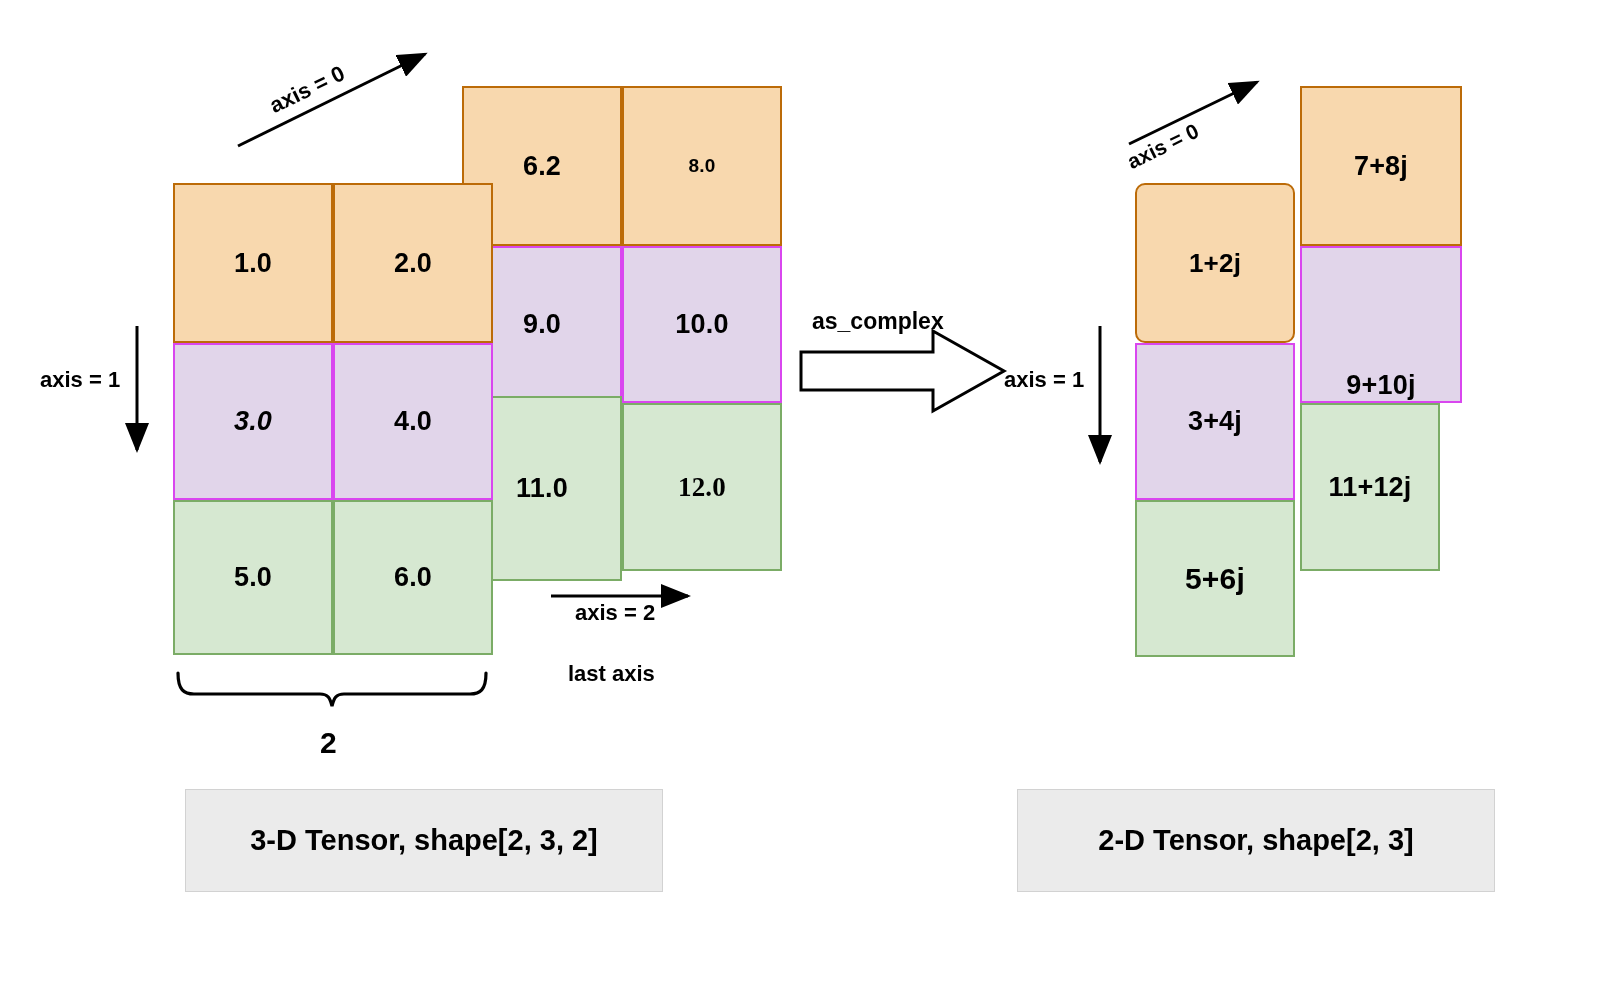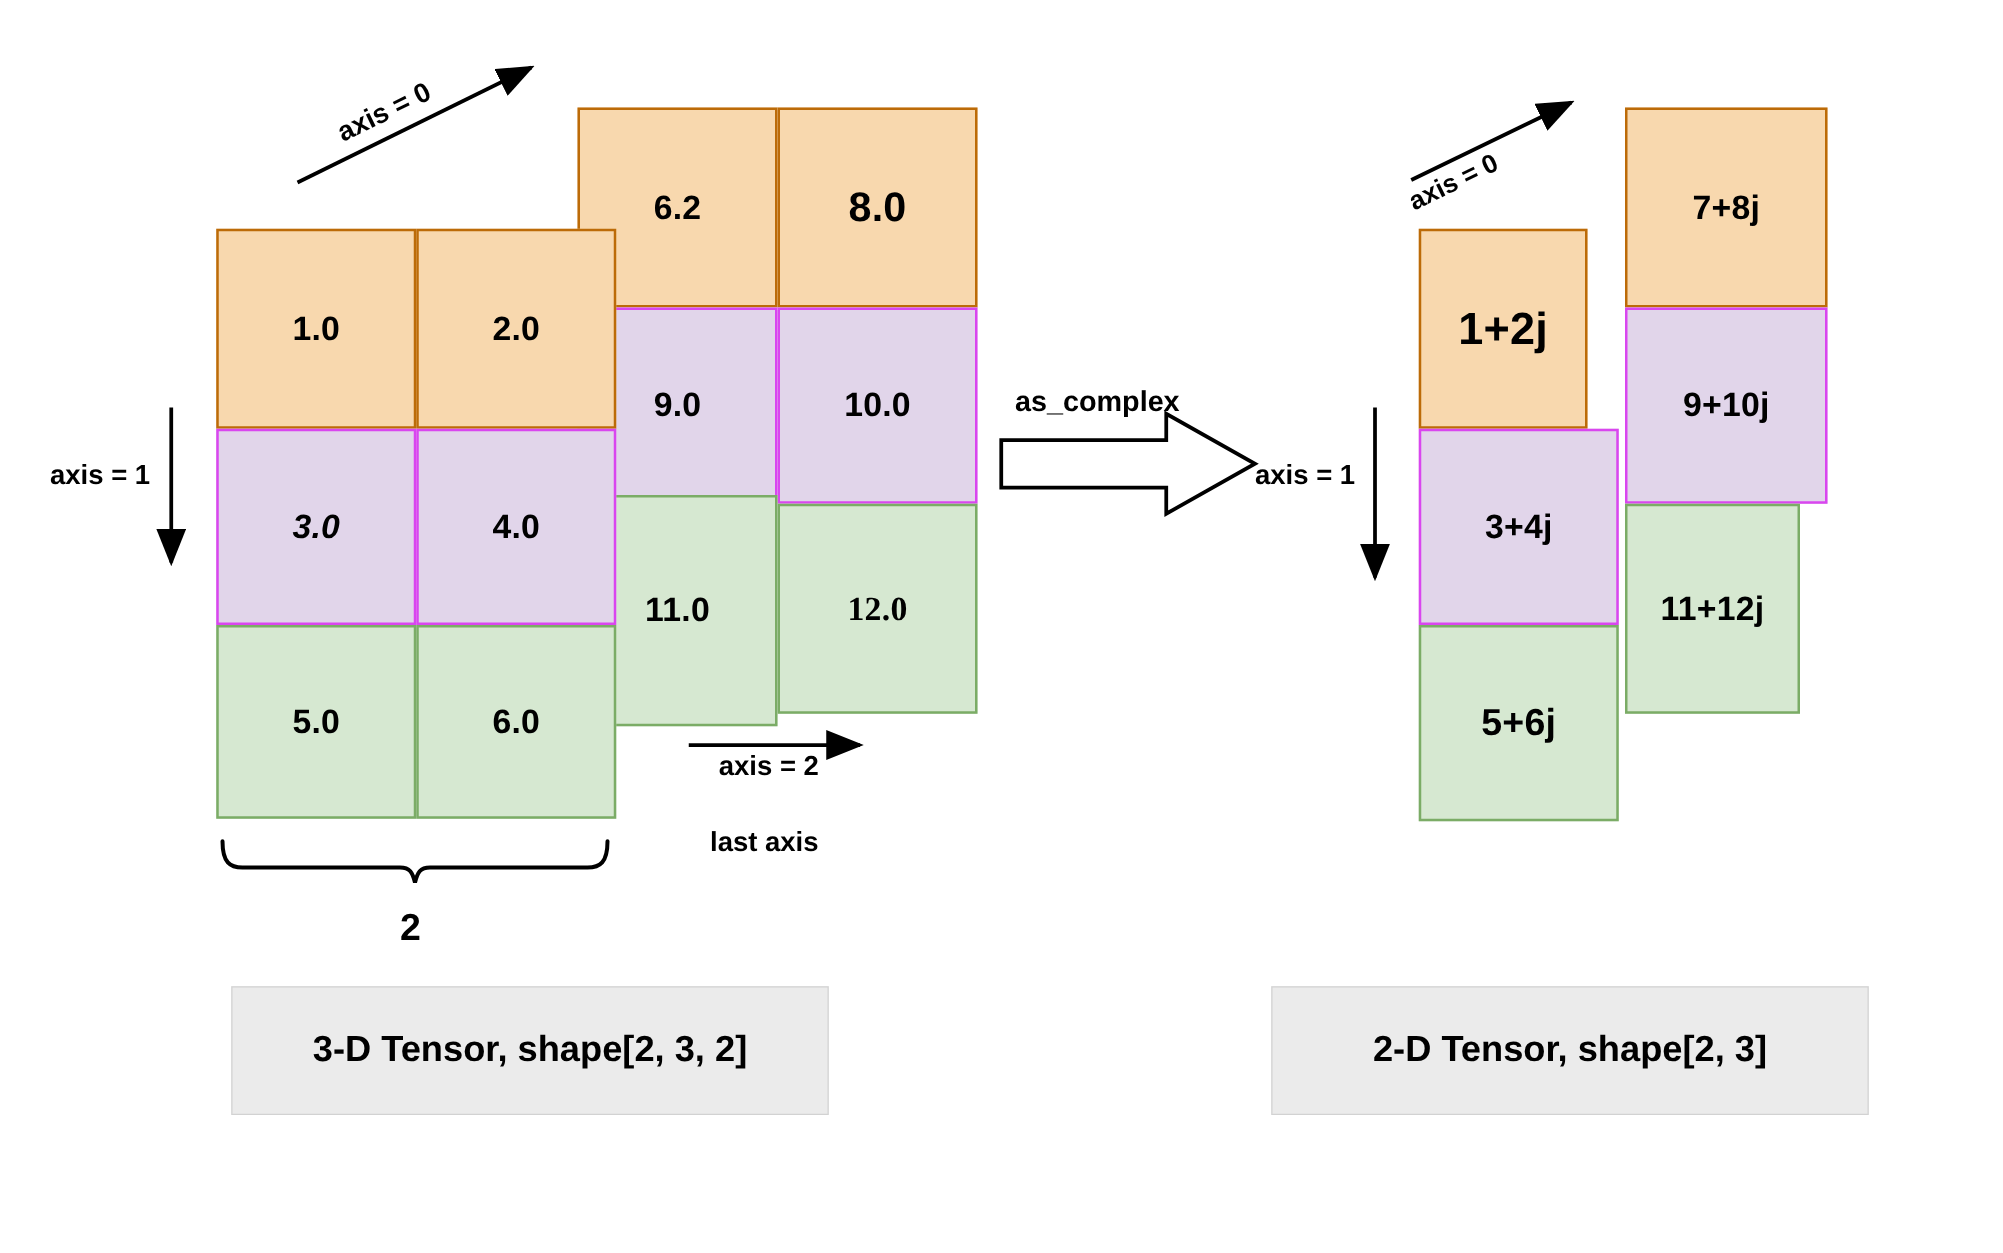--- a/index.html
+++ b/index.html
@@ -66,21 +66,21 @@
   }
 </style>
 </head>
 <body>
 
 <div id="canvas">
 
   <div class="cell cell-orange" style="left:462px; top:86px; width:160px; height:160px; font-size:27px;">
     <span>6.2</span>
   </div>
-  <div class="cell cell-orange" style="left:622px; top:86px; width:160px; height:160px; font-size:33px;">
+  <div class="cell cell-orange" style="left:622px; top:86px; width:160px; height:160px; font-size:19px;">
     <span>8.0</span>
   </div>
 
   <div class="cell cell-purple" style="left:462px; top:246px; width:160px; height:157px; font-size:27px;">
     <span>9.0</span>
   </div>
   <div class="cell cell-purple" style="left:622px; top:246px; width:160px; height:157px; font-size:27px;">
     <span>10.0</span>
   </div>
 
@@ -108,28 +108,28 @@
   <div class="cell cell-green" style="left:173px; top:500px; width:160px; height:155px; font-size:27px;">
     <span>5.0</span>
   </div>
   <div class="cell cell-green" style="left:333px; top:500px; width:160px; height:155px; font-size:27px;">
     <span>6.0</span>
   </div>
 
   <div class="cell cell-orange" style="left:1300px; top:86px; width:162px; height:160px; font-size:27px;">
     <span>7+8j</span>
   </div>
-  <div class="cell cell-purple" style="left:1300px; top:246px; width:162px; height:157px; font-size:27px;">
+  <div class="cell cell-purple" style="left:1300px; top:246px; width:162px; height:157px; font-size:27px;align-items:flex-end;">
     <span>9+10j</span>
   </div>
   <div class="cell cell-green" style="left:1300px; top:403px; width:140px; height:168px; font-size:27px;">
     <span>11+12j</span>
   </div>
 
-  <div class="cell cell-orange" style="left:1135px; top:183px; width:135px; height:160px; font-size:36px;">
+  <div class="cell cell-orange" style="left:1135px; top:183px; width:160px; height:160px; font-size:26px;border-radius:10px;">
     <span>1+2j</span>
   </div>
   <div class="cell cell-purple" style="left:1135px; top:343px; width:160px; height:157px; font-size:27px;">
     <span>3+4j</span>
   </div>
   <div class="cell cell-green" style="left:1135px; top:500px; width:160px; height:157px; font-size:30px;">
     <span>5+6j</span>
   </div>
 
   <svg class="overlay" viewBox="0 0 1602 1002">

